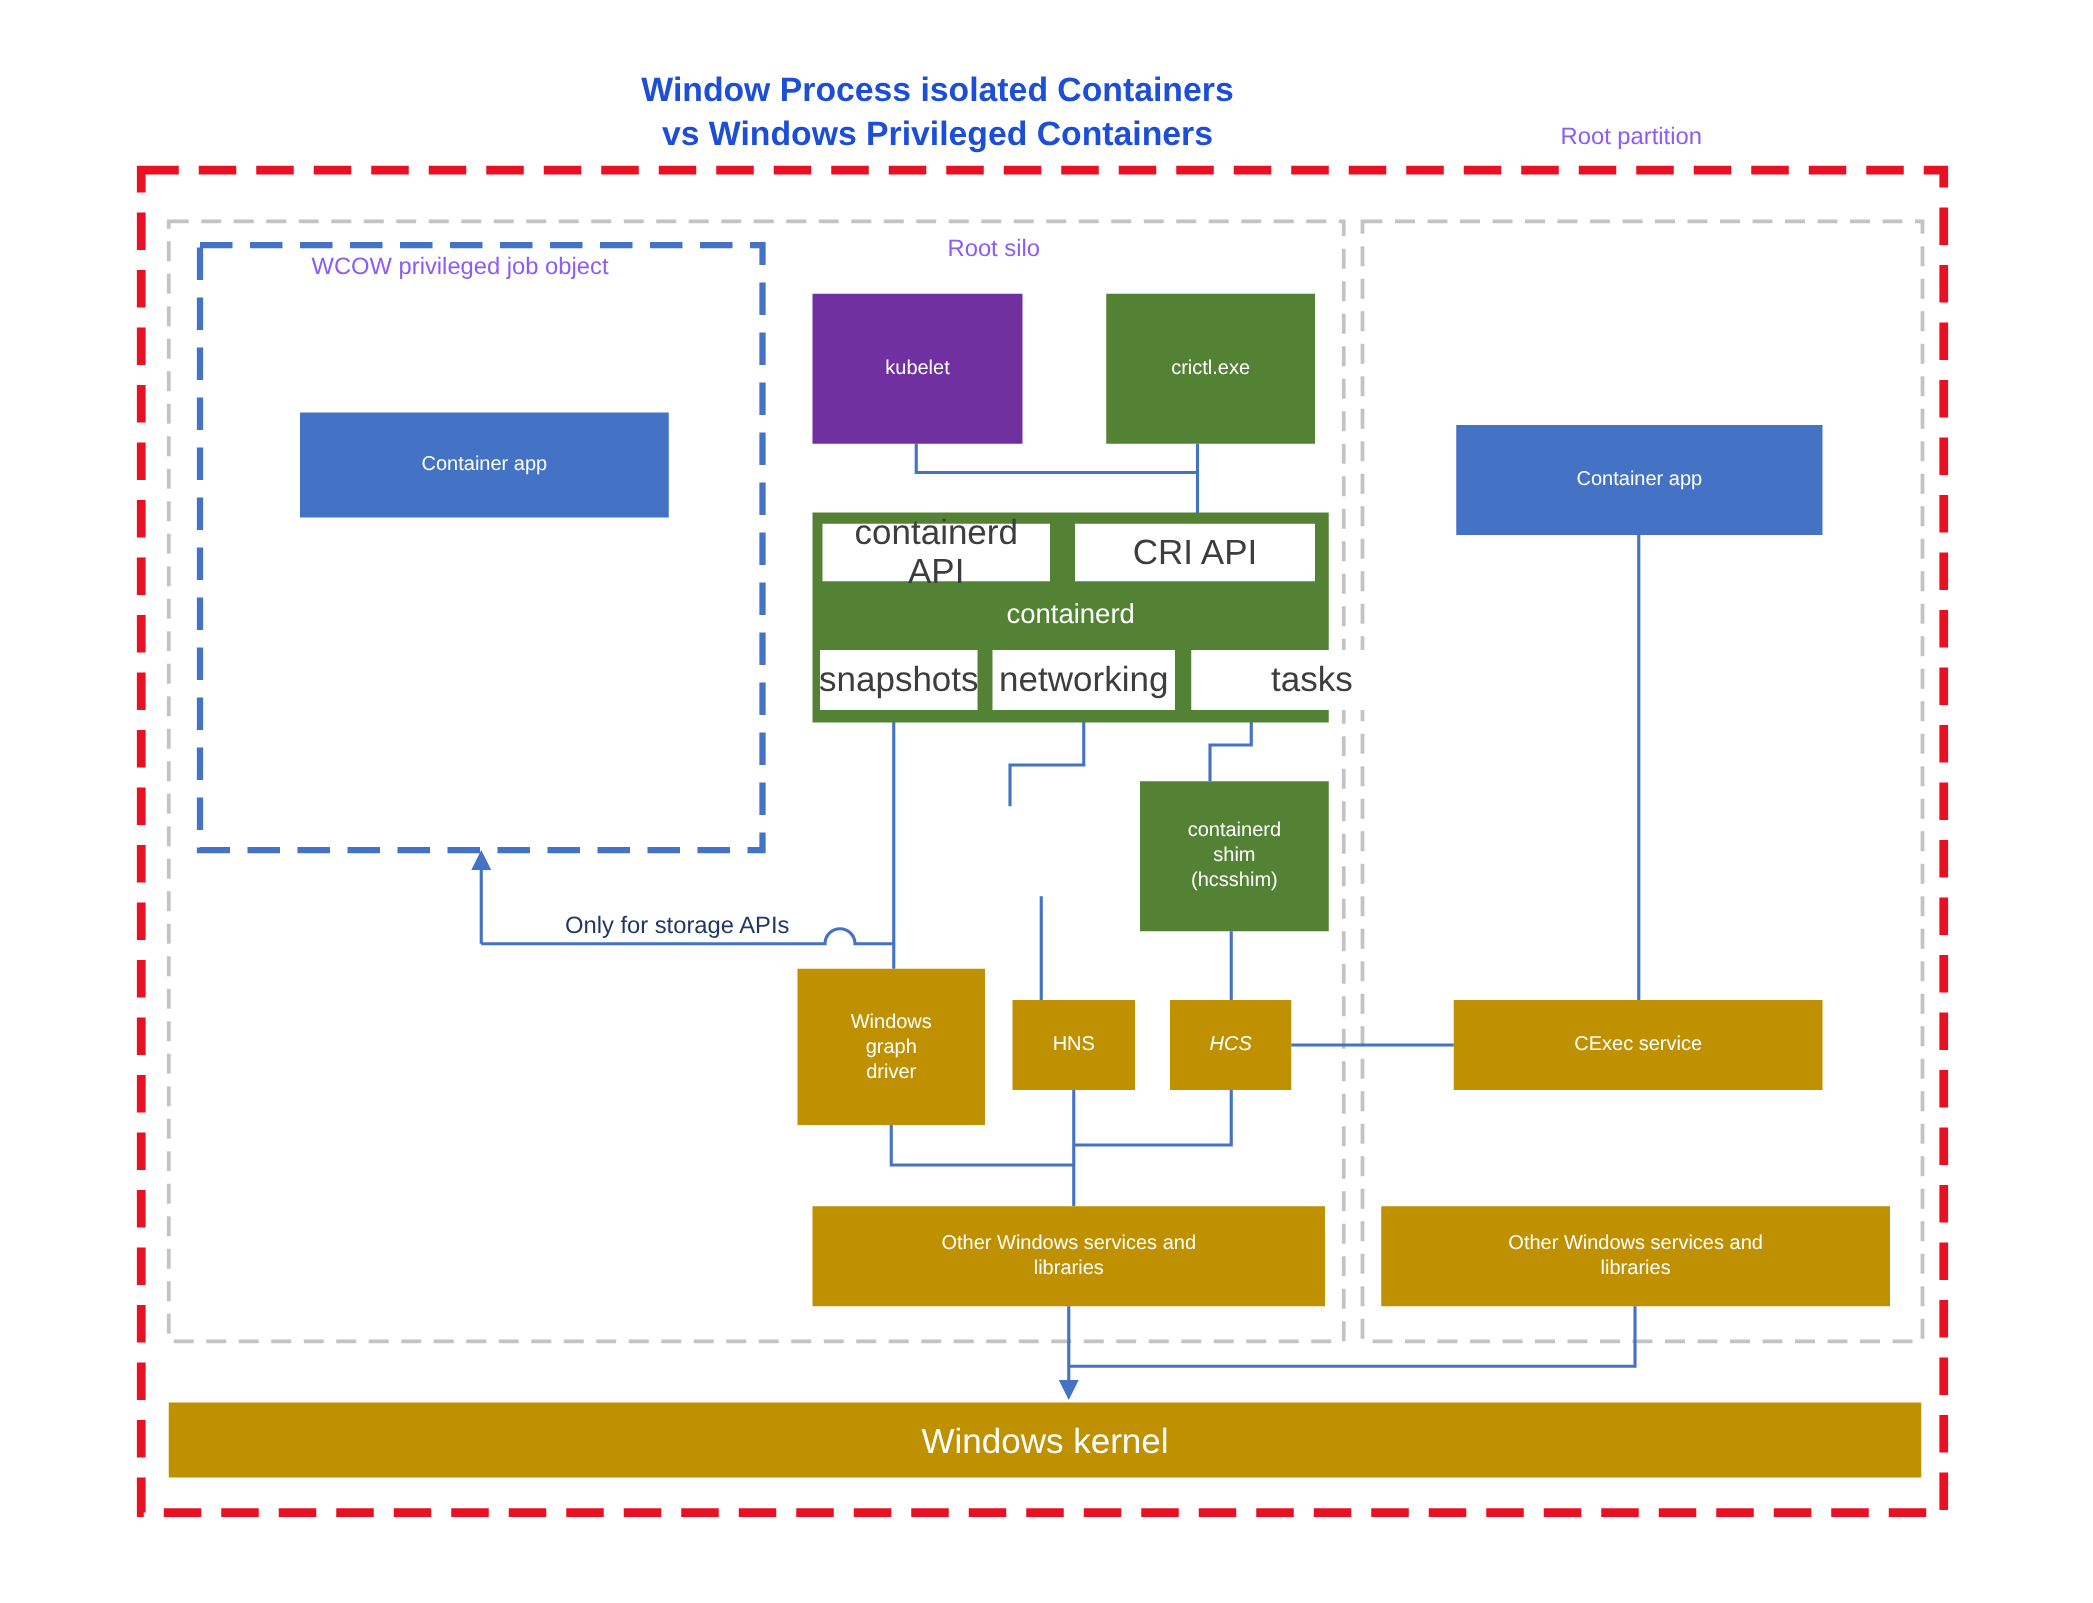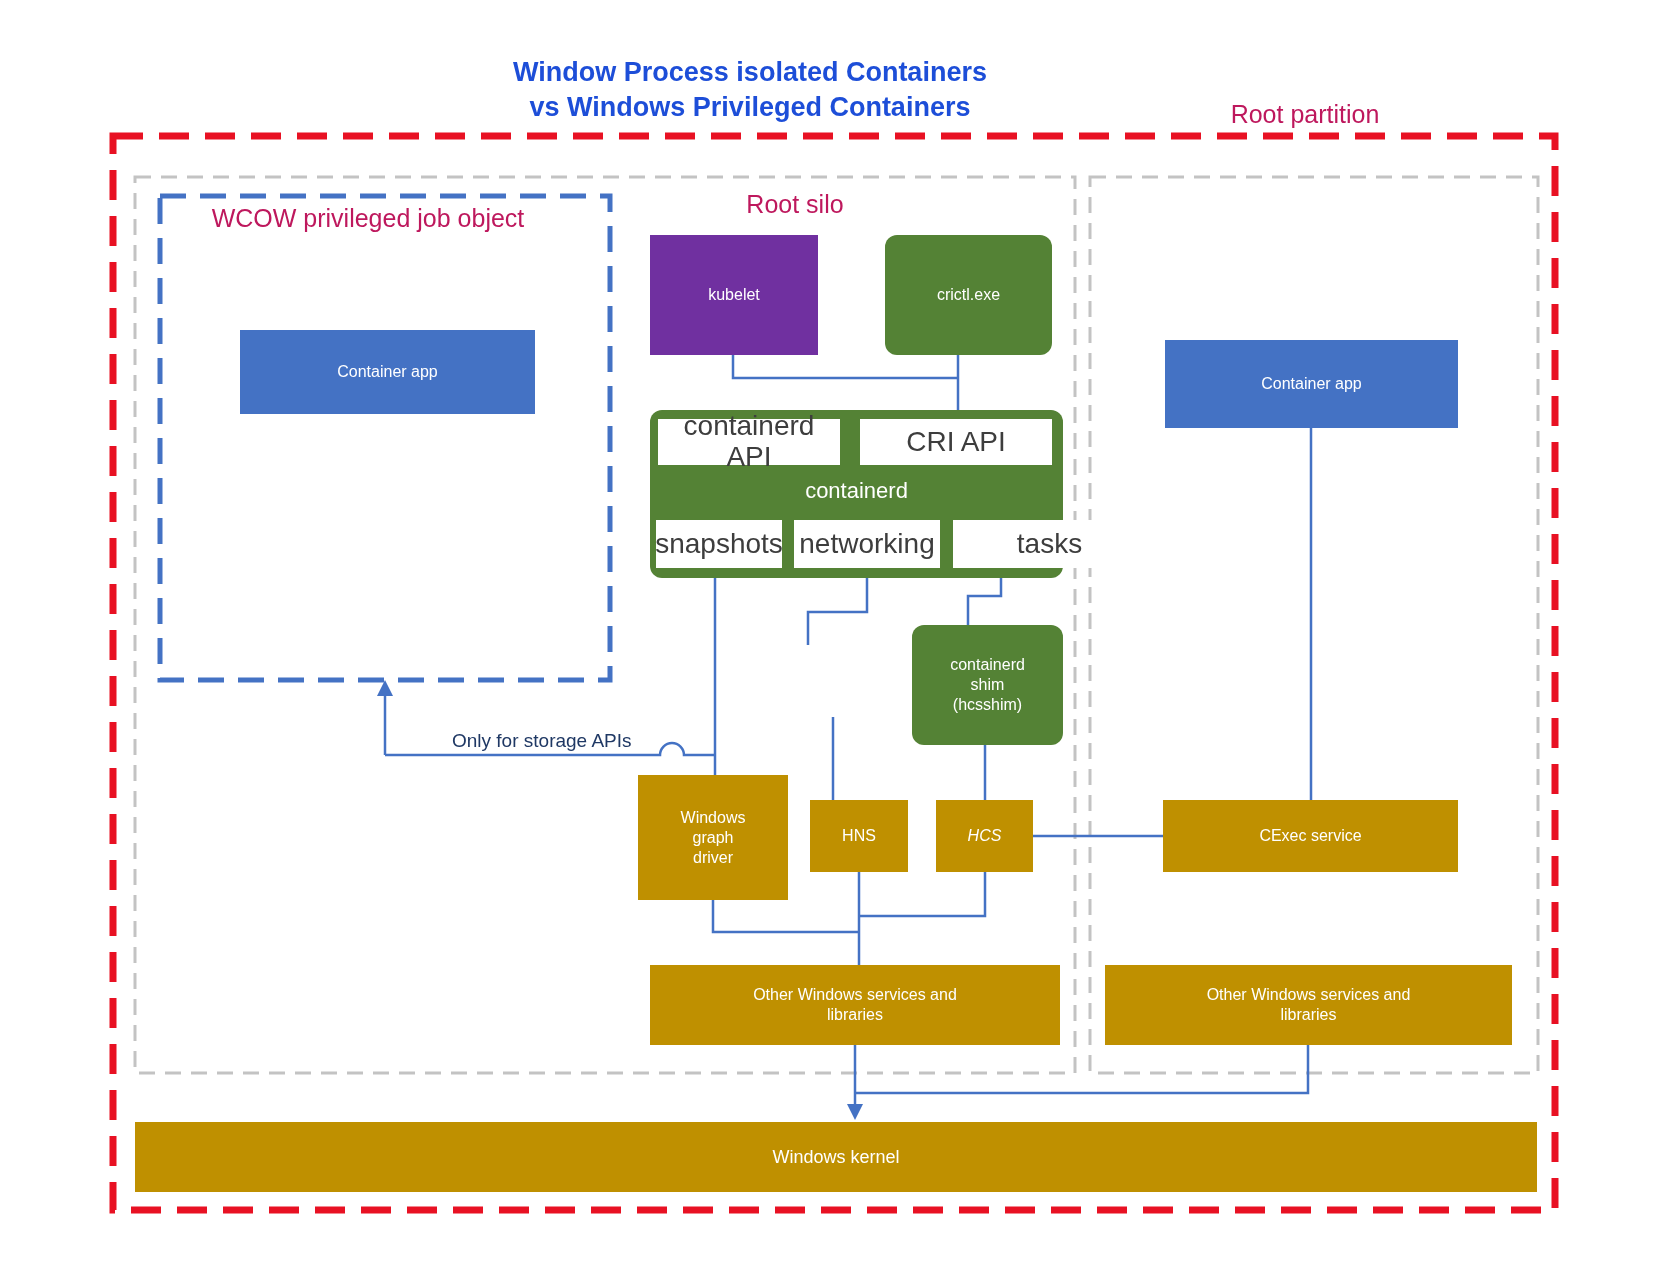--- a/index.html
+++ b/index.html
@@ -7,32 +7,32 @@
     position:relative;width:1674px;height:1282px;background:#ffffff;
     font-family:"Liberation Sans",sans-serif;overflow:hidden;
   }
   svg.wires{position:absolute;left:0;top:0;z-index:1;}
   .node{
     position:absolute;z-index:2;display:flex;align-items:center;justify-content:center;
     text-align:center;color:#ffffff;font-size:16px;line-height:1.25;white-space:pre-line;
   }
   .blue{background:#4472C4;}
   .purple{background:#7030A0;}
-  .green{background:#548235;border-radius:12px;}
+  .green{background:#548235;}
   .gold{background:#BF9000;}
   .block{position:absolute;z-index:2;}
   .whitebox{
     position:absolute;background:#ffffff;color:#3d3d3d;font-size:28px;
     display:flex;align-items:center;justify-content:center;text-align:center;line-height:1.1;
   }
   .block-label{
     position:absolute;left:0;right:0;text-align:center;color:#ffffff;font-size:22px;
   }
   .label{
-    position:absolute;z-index:2;color:#be185d;font-size:25px;text-align:center;
+    position:absolute;z-index:2;color:#8b5cf6;font-size:19px;text-align:center;
     white-space:pre-line;line-height:1.3;
   }
   .title{
     position:absolute;z-index:2;color:#1d4ed8;font-size:27px;font-weight:bold;
     text-align:center;white-space:pre-line;line-height:1.3;
   }
   .small-label{
     position:absolute;z-index:2;color:#1F3864;font-size:19px;text-align:left;white-space:nowrap;
   }
 </style>
@@ -108,15 +108,15 @@
   <div class="node gold" style="left:1163px;top:800px;width:295px;height:72px;">CExec service</div>
 
   <div class="node gold" style="left:650px;top:965px;width:410px;height:80px;">Other Windows services and
 libraries</div>
 
   <div class="node blue" style="left:1165px;top:340px;width:293px;height:88px;">Container app</div>
 
   <div class="node gold" style="left:1105px;top:965px;width:407px;height:80px;">Other Windows services and
 libraries</div>
 
-  <div class="node gold" style="left:135px;top:1122px;width:1402px;height:70px;font-size:18px;">Windows kernel</div>
+  <div class="node gold" style="left:135px;top:1122px;width:1402px;height:60px;font-size:28px;">Windows kernel</div>
 
 </div>
 
 </body></html>

